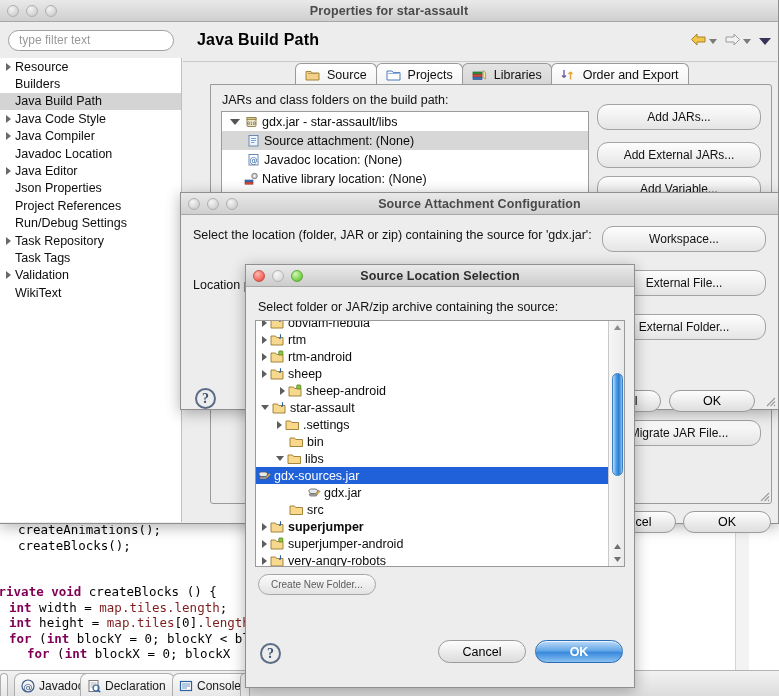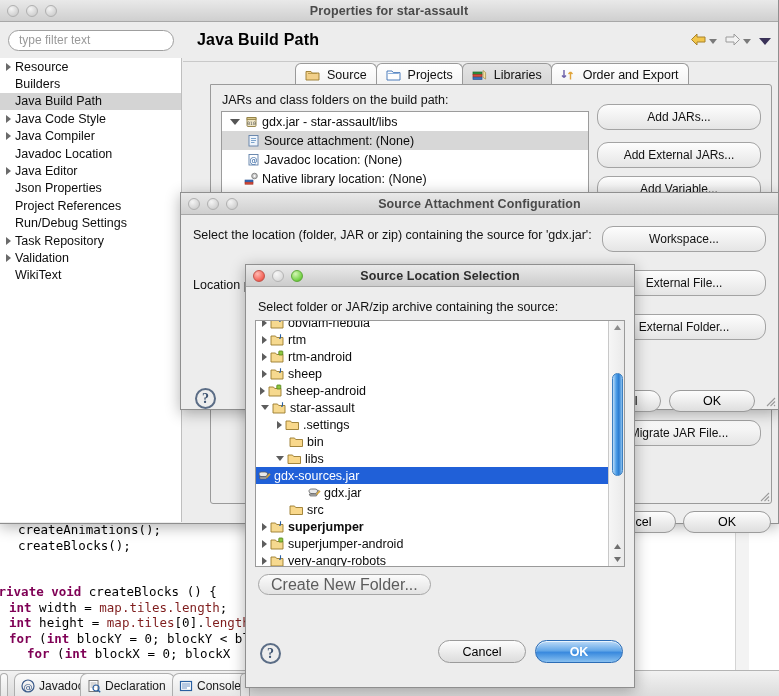--- a/index.html
+++ b/index.html
@@ -196,21 +196,21 @@
   .sls-thumb {
     position:absolute; left:3px; width:11px; border-radius:6px;
     background: linear-gradient(90deg,#bcdcf8,#4e9fe8 35%,#2a7bd0 65%,#8cc3f0);
     border:1px solid #3c7fc0;
   }
   .sls-arrowbox { position:absolute; left:0; width:16px; height:13px; display:flex; align-items:center; justify-content:center; }
   .cnf-btn {
     position:absolute; left:12px; top:286px; height:21px; padding:0 12px;
     border:1px solid #a6a6a6; border-radius:11px;
     background: linear-gradient(#fbfbfb,#e3e3e3);
-    font-size:16px; color:#5c5c5c; display:flex; align-items:center;
+    font-size:10px; color:#5c5c5c; display:flex; align-items:center;
   }
   .sls-help { position:absolute; left:14px; top:355px; }
   .cancel-btn {
     position:absolute; left:192px; top:352px; width:88px; height:23px;
     border:1px solid #9b9b9b; border-radius:12px;
     background: linear-gradient(#fdfdfd,#dcdcdc);
     font-size:12.5px; color:#000; display:flex; align-items:center; justify-content:center;
   }
   .ok-btn-blue {
     position:absolute; left:289px; top:352px; width:88px; height:23px;
@@ -339,20 +339,24 @@
             <span class="arrow-spacer"></span>
             <span>Project References</span>
           </div>
         <div class="ptree-item">
             <span class="arrow-spacer"></span>
             <span>Run/Debug Settings</span>
           </div>
         <div class="ptree-item">
             <span class="arrow-r"></span>
             <span>Task Repository</span>
+          </div>
+        <div class="ptree-item">
+            <span class="arrow-spacer"></span>
+            <span>Task Tags</span>
           </div>
         <div class="ptree-item">
             <span class="arrow-r"></span>
             <span>Validation</span>
           </div>
         <div class="ptree-item">
             <span class="arrow-spacer"></span>
             <span>WikiText</span>
           </div>
       </div>
@@ -597,21 +601,21 @@
             <span class="tri-sm-r" style="margin-right:3px;"></span>
             <span class="ico">
               <svg width="15" height="13" viewBox="0 0 15 13">
                   <path d="M1 3h4.5l1.2 1.5H13V12H1z" fill="#f6d98f" stroke="#9a7a2e" stroke-width=".9"></path>
                   <path d="M10.5 1.2v3.2c0 .8-.6 1.2-1.3 1.1" stroke="#2a5fa0" stroke-width="1.1" fill="none"></path>
                 </svg>
             </span>
             <span>sheep</span>
           </div>
 
-          <div class="slsrow" style="padding-left:4px;">
+          <div class="slsrow" style="padding-left:24px;">
             <span class="tri-sm-r" style="margin-right:3px;"></span>
             <span class="ico">
               <svg width="15" height="13" viewBox="0 0 15 13">
                   <path d="M1 3h4.5l1.2 1.5H13V12H1z" fill="#f6d98f" stroke="#9a7a2e" stroke-width=".9"></path>
                   <rect x="8.8" y="1" width="4" height="4" rx=".7" fill="#8ec63f" stroke="#4f8016" stroke-width=".8"></rect>
                 </svg>
             </span>
             <span>sheep-android</span>
           </div>
 

